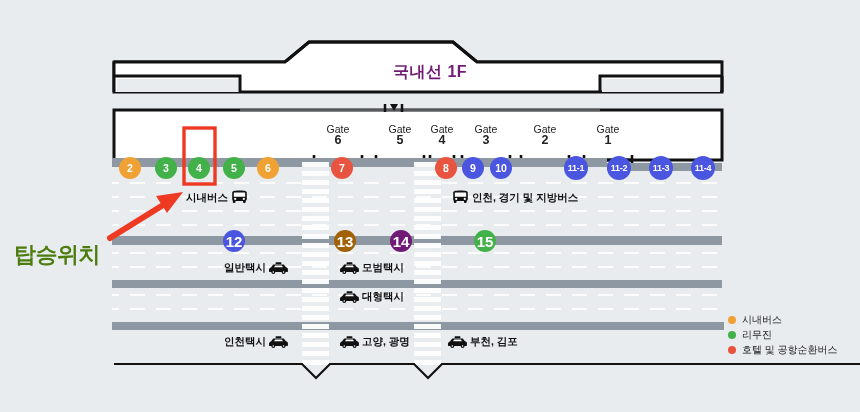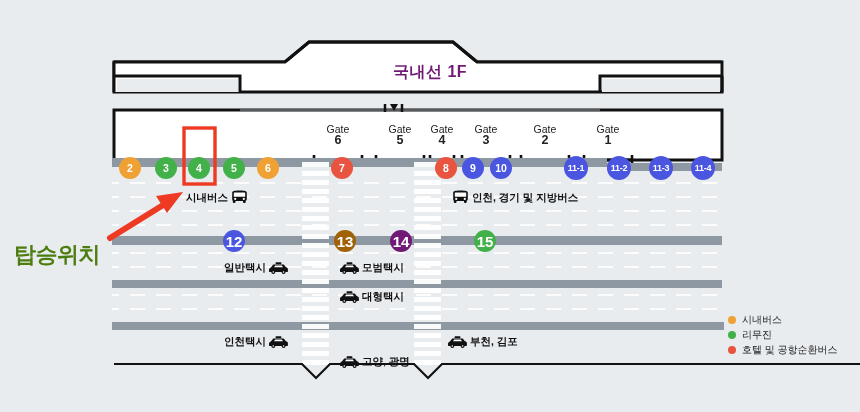--- a/index.html
+++ b/index.html
@@ -265,21 +265,21 @@
     <rect x="6.6" y="0.2" width="5.8" height="2.1" rx=".6" fill="#111"></rect>
     <path d="M2.3 5.1 4.2 2.6h10.6l1.9 2.5 1.4.6c.5.2.8.7.8 1.2v2.3c0 .5-.4.9-.9.9H.9c-.5 0-.9-.4-.9-.9V7.4c0-.5.3-1 .8-1.2Z" fill="#111"></path>
     <path d="M5 5.2 6.2 3.6h6.6L14 5.2Z" fill="#fff"></path>
     <circle cx="4.3" cy="10" r="2" fill="#111"></circle>
     <circle cx="14.6" cy="10" r="2" fill="#111"></circle>
     <circle cx="4.3" cy="10" r=".8" fill="#fff"></circle>
     <circle cx="14.6" cy="10" r=".8" fill="#fff"></circle>
   </svg>
         </span>
       </div>
-      <div class="lbl" style="left: 340px; top: 362px;">
+      <div class="lbl" style="left: 340px; top: 342px;">
         <span style="display:inline-block;">
   <svg width="19" height="13" viewBox="0 0 19 13">
     <rect x="6.6" y="0.2" width="5.8" height="2.1" rx=".6" fill="#111"></rect>
     <path d="M2.3 5.1 4.2 2.6h10.6l1.9 2.5 1.4.6c.5.2.8.7.8 1.2v2.3c0 .5-.4.9-.9.9H.9c-.5 0-.9-.4-.9-.9V7.4c0-.5.3-1 .8-1.2Z" fill="#111"></path>
     <path d="M5 5.2 6.2 3.6h6.6L14 5.2Z" fill="#fff"></path>
     <circle cx="4.3" cy="10" r="2" fill="#111"></circle>
     <circle cx="14.6" cy="10" r="2" fill="#111"></circle>
     <circle cx="4.3" cy="10" r=".8" fill="#fff"></circle>
     <circle cx="14.6" cy="10" r=".8" fill="#fff"></circle>
   </svg>

